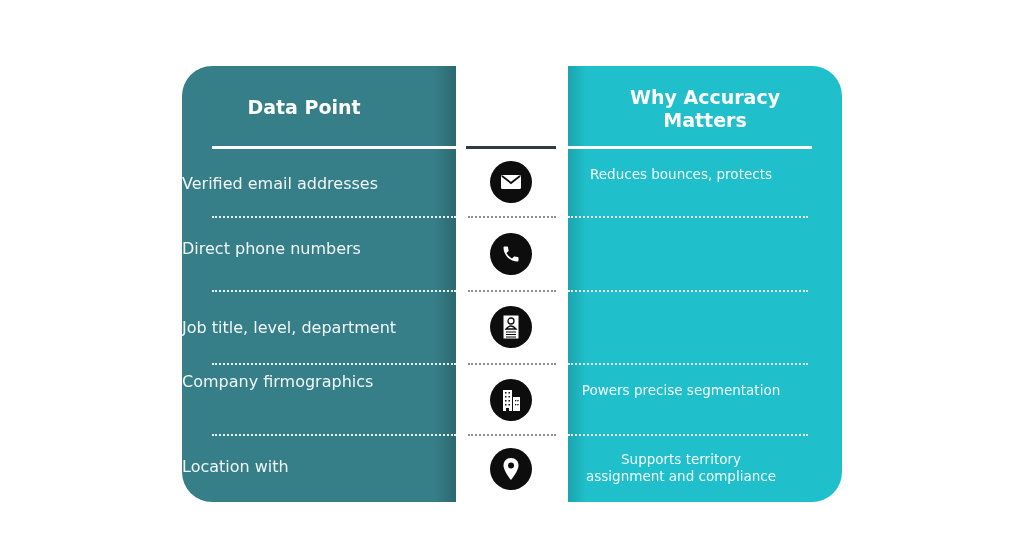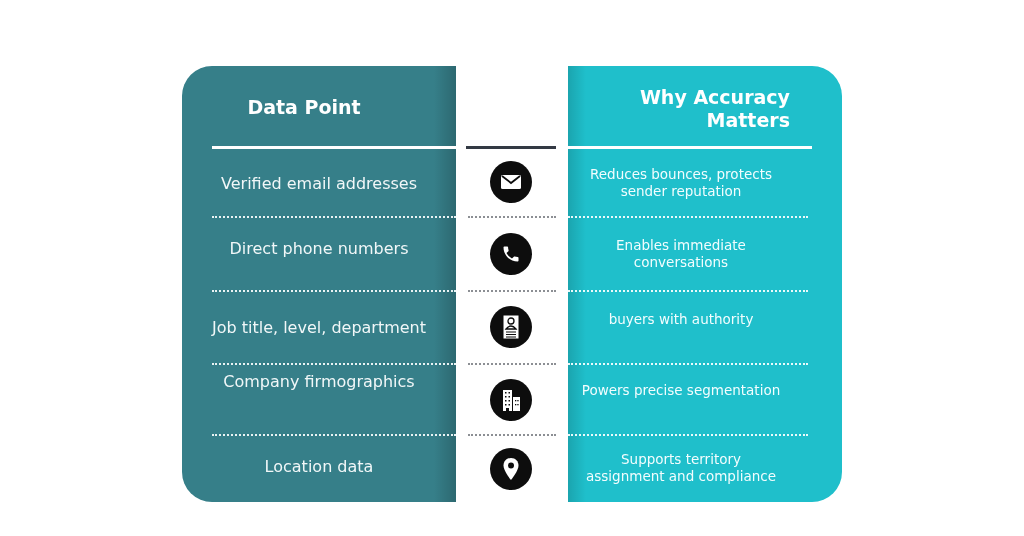--- a/index.html
+++ b/index.html
@@ -24,33 +24,33 @@
     background: linear-gradient(to left, rgba(0,0,0,0), rgba(0,0,0,0.14));
   }
   .mid-col {
     position: absolute; left: 456px; top: 66px; width: 112px; height: 436px; background: #ffffff;
   }
   .head-left {
     position: absolute; left: 182px; top: 96px; width: 244px; text-align: center;
     color: #ffffff; font-weight: bold; font-size: 19px;
   }
   .head-right {
-    position: absolute; left: 568px; top: 86px; width: 274px; text-align: right;
+    position: absolute; left: 568px; top: 86px; width: 274px; text-align: center;
     color: #ffffff; font-weight: bold; font-size: 19px; line-height: 23px;
   }
   .hline { position: absolute; height: 3px; }
   .hl-left { left: 212px; top: 146px; width: 244px; background: #ffffff; }
   .hl-mid { left: 466px; top: 146px; width: 90px; background: #333a44; }
   .hl-right { left: 568px; top: 146px; width: 244px; background: #ffffff; }
   .dots { position: absolute; height: 0; border-top: 2px dotted; }
   .dots-left { left: 212px; width: 244px; border-color: #e9f3f4; }
   .dots-mid { left: 468px; width: 88px; border-color: #8c8f94; }
   .dots-right { left: 568px; width: 240px; border-color: #e9fafb; }
   .cell-left {
-    position: absolute; left: 182px; width: 274px; text-align: center;
+    position: absolute; left: 182px; width: 274px; 
     color: #f1f7f8; font-size: 16px; white-space: nowrap;
   }
   .cell-right {
     position: absolute; left: 568px; width: 226px; text-align: center;
     color: #f2fdfe; font-size: 13.5px; line-height: 17px;
   }
   .icon {
     position: absolute; left: 490px; width: 42px; height: 42px; border-radius: 50%;
     background: #0d0d0d; display: flex; align-items: center; justify-content: center;
   }
@@ -86,46 +86,43 @@
 
 <div class="cell-left" style="top:174px">Verified email addresses</div>
 <div class="icon" style="top:161px">
   <svg width="22" height="16" viewBox="0 0 22 16">
       <rect x="1" y="1" width="20" height="14" rx="1.5" fill="#fff"></rect>
       <path d="M2 2 L11 9 L20 2" fill="none" stroke="#0d0d0d" stroke-width="1.8"></path>
     </svg>
 </div>
 <div class="cell-right" style="top:166px">
   <div>Reduces bounces, protects</div>
-  <div>sender reputation</div>
 </div>
 
 <div class="cell-left" style="top:239px">Direct phone numbers</div>
 <div class="icon" style="top:233px">
   <svg width="20" height="20" viewBox="0 0 24 24">
       <path fill="#fff" d="M6.6 10.8c1.4 2.8 3.8 5.1 6.6 6.6l2.2-2.2c.3-.3.7-.4 1-.2 1.1.4 2.3.6 3.6.6.6 0 1 .4 1 1V20c0 .6-.4 1-1 1C10.6 21 3 13.4 3 4c0-.6.4-1 1-1h3.5c.6 0 1 .4 1 1 0 1.3.2 2.5.6 3.6.1.3 0 .7-.2 1l-2.3 2.2z"></path>
     </svg>
 </div>
 <div class="cell-right" style="top:237px">
-  <div>Enables immediate conversations</div>
 </div>
 
 <div class="cell-left" style="top:318px">Job title, level, department</div>
 <div class="icon" style="top:306px">
   <svg width="18" height="26" viewBox="0 0 18 26">
       <rect x="1" y="1" width="16" height="24" fill="#fff" stroke="#0d0d0d" stroke-width="1"></rect>
       <circle cx="9" cy="7" r="3" fill="none" stroke="#0d0d0d" stroke-width="1.3"></circle>
       <path d="M4 15 Q9 9 14 15 Z" fill="none" stroke="#0d0d0d" stroke-width="1.3"></path>
       <line x1="4" y1="18" x2="14" y2="18" stroke="#0d0d0d" stroke-width="1"></line>
       <line x1="4" y1="20.5" x2="14" y2="20.5" stroke="#0d0d0d" stroke-width="1"></line>
       <line x1="4" y1="23" x2="14" y2="23" stroke="#0d0d0d" stroke-width="1"></line>
     </svg>
 </div>
 <div class="cell-right" style="top:311px">
-  <div>buyers with authority</div>
 </div>
 
 <div class="cell-left" style="top:372px">Company firmographics</div>
 <div class="icon" style="top:379px">
   <svg width="22" height="24" viewBox="0 0 22 24">
       <rect x="3" y="2" width="9" height="21" fill="#fff"></rect>
       <rect x="13" y="9" width="7" height="14" fill="#fff"></rect>
       <g fill="#0d0d0d">
         <rect x="5" y="4" width="1.5" height="1.5"></rect>
         <rect x="8.5" y="4" width="1.5" height="1.5"></rect>
@@ -140,21 +137,21 @@
         <rect x="15" y="16" width="1.3" height="1.3"></rect>
         <rect x="17.3" y="16" width="1.3" height="1.3"></rect>
         <rect x="6" y="20" width="3" height="3"></rect>
       </g>
     </svg>
 </div>
 <div class="cell-right" style="top:382px">
   <div>Powers precise segmentation</div>
 </div>
 
-<div class="cell-left" style="top:457px">Location data</div>
+<div class="cell-left" style="top:457px">Location with</div>
 <div class="icon" style="top:448px">
   <svg width="18" height="24" viewBox="0 0 18 24">
       <path d="M9 1 C4.5 1 1.5 4.5 1.5 8.5 C1.5 14 9 23 9 23 C9 23 16.5 14 16.5 8.5 C16.5 4.5 13.5 1 9 1 Z" fill="#fff"></path>
       <circle cx="9" cy="8.5" r="3" fill="#0d0d0d"></circle>
     </svg>
 </div>
 <div class="cell-right" style="top:451px">
   <div>Supports territory</div>
   <div>assignment and compliance</div>
 </div>

